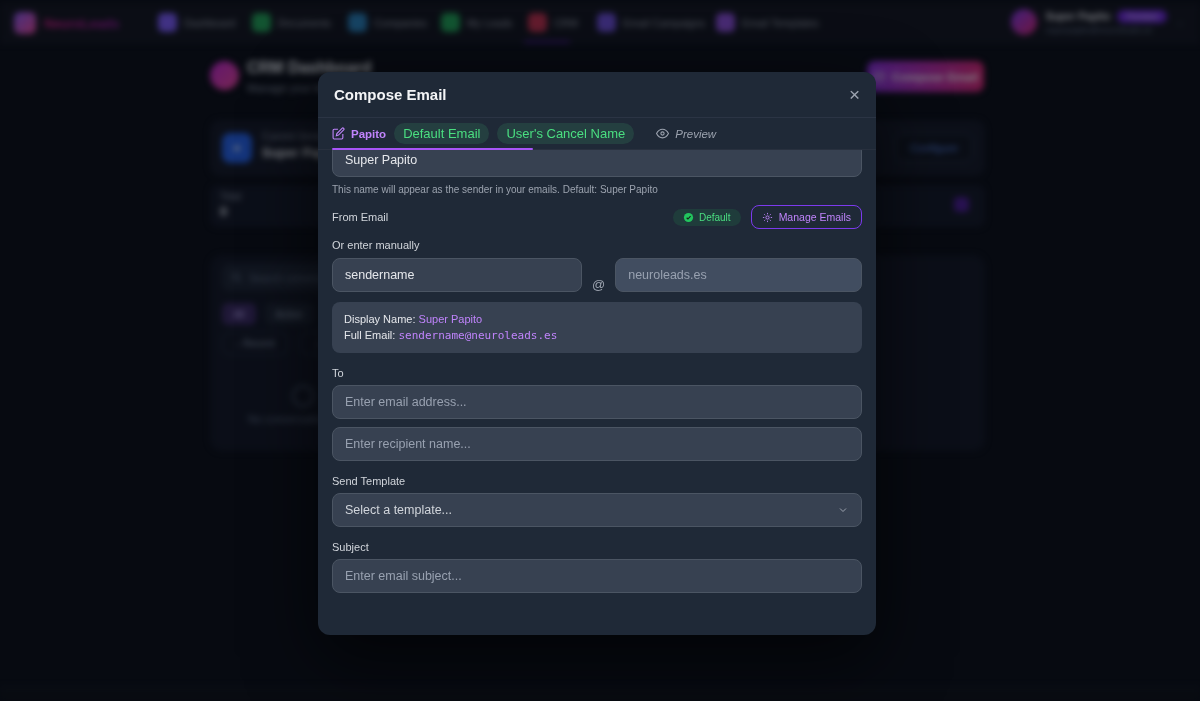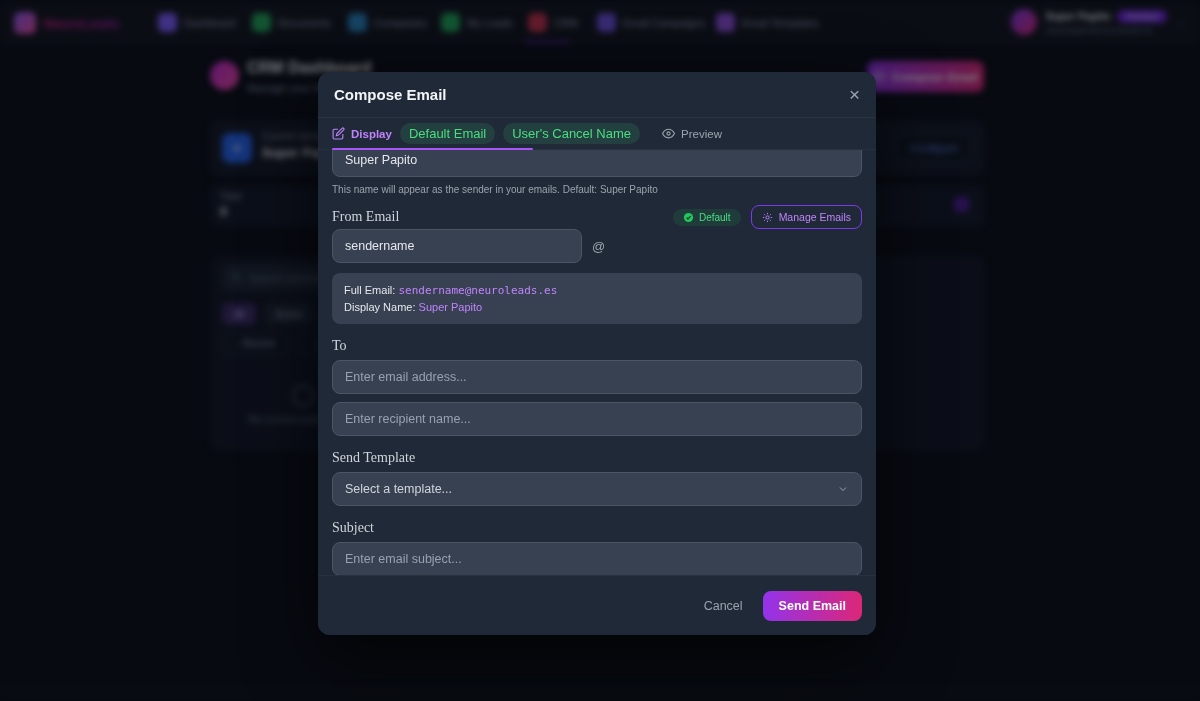--- a/index.html
+++ b/index.html
@@ -57,36 +57,36 @@
 
   
   .overlay { position:absolute; inset:0; background:rgba(3,6,12,0.5); }
   .modal { position:absolute; left:318px; top:72px; width:558px; height:563px; background:#1f2937; border-radius:12px; box-shadow:0 24px 70px rgba(0,0,0,.65); }
   .modal-header { position:relative; height:46px; border-bottom:1px solid #2b3444; display:flex; align-items:center; justify-content:space-between; padding:0 16px; }
   .modal-title { font-size:15px; font-weight:bold; color:#f3f4f6; }
   .modal-close { background:none; border:none; color:#9ca3af; font-size:19px; line-height:1; cursor:pointer; }
   .tabs { position:relative; height:32px; display:flex; align-items:center; padding:0 14px; gap:8px; border-bottom:1px solid #28303e; }
   .tab { display:flex; align-items:center; gap:6px; background:none; border:none; font-size:11.5px; font-weight:600; cursor:pointer; }
   .tab-compose { color:#c084fc; }
-  .tab-preview { color:#9ca3af; margin-left:14px; font-weight:400; }
+  .tab-preview { color:#9ca3af; margin-left:14px; font-weight:400;font-style:italic; }
   .tab-badge { font-size:13px; color:#4ade80; background:rgba(74,222,128,0.12); border-radius:999px; padding:3px 9px; }
   .tab-underline { position:absolute; left:14px; bottom:-1px; width:201px; height:2px; background:#a855f7; border-radius:2px; }
 
   .modal-body { position:relative; height:458px; overflow:hidden; padding:0 14px; }
   .inp { width:100%; height:34px; background:#374151; border:1px solid #4b5563; border-radius:8px; color:#e5e7eb; font-size:12.5px; padding:0 12px; font-family:inherit; }
   .inp::placeholder { color:#98a1b0; }
   .inp-clip { margin-top:-10px; }
   .helper { font-size:10px; color:#9ca3af; margin:7px 0 10px; }
-  .field-label { font-size:14px; color:#d1d5db;font-family:Liberation Serif, serif; }
+  .field-label { font-size:11px; color:#d1d5db; }
   .row-between { display:flex; align-items:center; justify-content:space-between; }
   .mt14 { margin-top:14px; } .mb6 { margin-bottom:6px; } .mb8 { margin-bottom:8px; }
   .default-badge { display:flex; align-items:center; gap:5px; font-size:10px; color:#4ade80; background:rgba(34,197,94,0.12); border-radius:999px; padding:3px 10px; border:none; }
   .manage-btn { display:flex; align-items:center; gap:6px; font-size:10.5px; color:#c084fc; background:transparent; border:1px solid #7c3aed; border-radius:8px; padding:5px 10px; cursor:pointer; }
   .fromemail-actions { display:flex; align-items:center; gap:10px; }
-  .manual-row { display:flex; align-items:center; gap:10px; }
+  .manual-row { display:flex; align-items:flex-end; gap:10px; }
   .manual-row .inp-user { width:250px; flex:0 0 auto; }
   .at-sign { color:#9ca3af; font-size:13px; }
   .inp-domain { flex:1; background:#414d60; }
   .info-box { margin-top:10px; background:#374151; border-radius:8px; padding:9px 12px; }
   .info-line { font-size:11px; color:#e5e7eb; line-height:16px; }
   .info-mono { font-family:"DejaVu Sans Mono", monospace; color:#c084fc; }
   .info-purple { color:#c084fc; }
   .select { width:100%; height:34px; background:#374151; border:1px solid #4b5563; border-radius:8px; color:#d1d5db; font-size:12.5px; padding:0 12px; display:flex; align-items:center; justify-content:space-between; cursor:pointer; }
   .select svg { color:#9ca3af; }
   .modal-footer { position:absolute; left:0; bottom:0; width:100%; height:60px; background:#1f2937; border-top:1px solid #28303e; border-radius:0 0 12px 12px; display:flex; align-items:center; justify-content:flex-end; gap:20px; padding:0 14px; }
@@ -194,21 +194,21 @@
     <span class="modal-title">Compose Email</span>
     <button class="modal-close">×</button>
   </div>
 
   <div class="tabs">
     <button class="tab tab-compose">
       <svg width="13" height="13" viewBox="0 0 24 24" fill="none" stroke="currentColor" stroke-width="2">
           <path d="M11 4H4a2 2 0 0 0-2 2v14a2 2 0 0 0 2 2h14a2 2 0 0 0 2-2v-7"></path>
           <path d="M18.5 2.5a2.1 2.1 0 0 1 3 3L12 15l-4 1 1-4 9.5-9.5z"></path>
         </svg>
-      <span>Display</span>
+      <span>Papito</span>
     </button>
     <span class="tab-badge">Default Email</span>
     <span class="tab-badge">User's Cancel Name</span>
     <button class="tab tab-preview">
       <svg width="13" height="13" viewBox="0 0 24 24" fill="none" stroke="currentColor" stroke-width="2">
           <path d="M1 12s4-8 11-8 11 8 11 8-4 8-11 8-11-8-11-8z"></path>
           <circle cx="12" cy="12" r="3"></circle>
         </svg>
       <span>Preview</span>
     </button>
@@ -232,33 +232,35 @@
         <button class="manage-btn">
           <svg width="11" height="11" viewBox="0 0 24 24" fill="none" stroke="currentColor" stroke-width="2">
               <circle cx="12" cy="12" r="3.5"></circle>
               <path d="M12 2v3M12 19v3M2 12h3M19 12h3M4.9 4.9l2.1 2.1M17 17l2.1 2.1M19.1 4.9L17 7M7 17l-2.1 2.1"></path>
             </svg>
           <span>Manage Emails</span>
         </button>
       </span>
     </div>
 
+    <div class="field-label" style="margin:10px 0 7px;">Or enter manually</div>
     <div class="manual-row">
       <input class="inp inp-user" value="sendername" style="">
       <span class="at-sign">@</span>
+      <input class="inp inp-domain" placeholder="neuroleads.es" style="">
     </div>
 
     <div class="info-box">
+      <div class="info-line">
+        <span>Display Name:</span>
+        <span class="info-purple">Super Papito</span>
+      </div>
       <div class="info-line">
         <span>Full Email:</span>
         <span class="info-mono">sendername@neuroleads.es</span>
-      </div>
-      <div class="info-line">
-        <span>Display Name:</span>
-        <span class="info-purple">Super Papito</span>
       </div>
     </div>
 
     <div class="field-label mt14 mb6">To</div>
     <input class="inp mb8" placeholder="Enter email address..." style="">
     <input class="inp" placeholder="Enter recipient name..." style="">
 
     <div class="field-label mt14 mb6">Send Template</div>
     <div class="select">
       <span>Select a template...</span>
@@ -267,17 +269,13 @@
         </svg>
     </div>
 
     <div class="field-label mt14 mb6">Subject</div>
     <input class="inp" placeholder="Enter email subject..." style="">
 
     
     
   </div>
 
-  <div class="modal-footer">
-    <button class="cancel-btn">Cancel</button>
-    <button class="grad-btn send-btn">Send Email</button>
-  </div>
 </div>
 
 </body></html>

